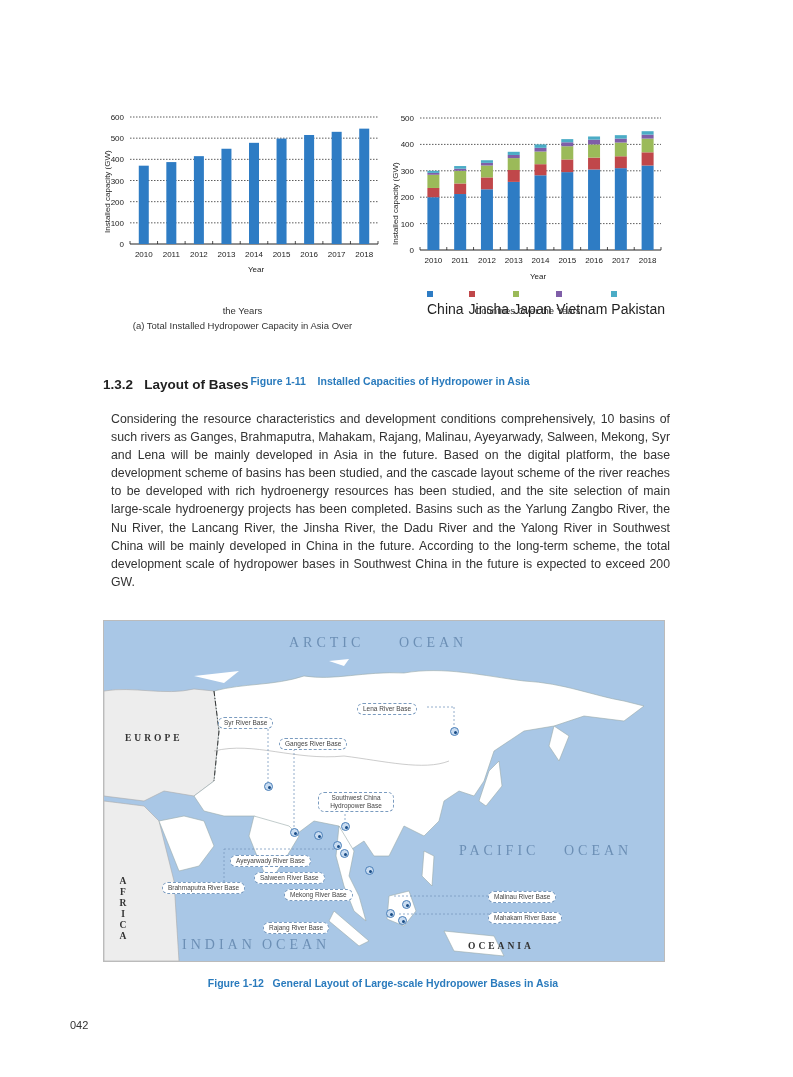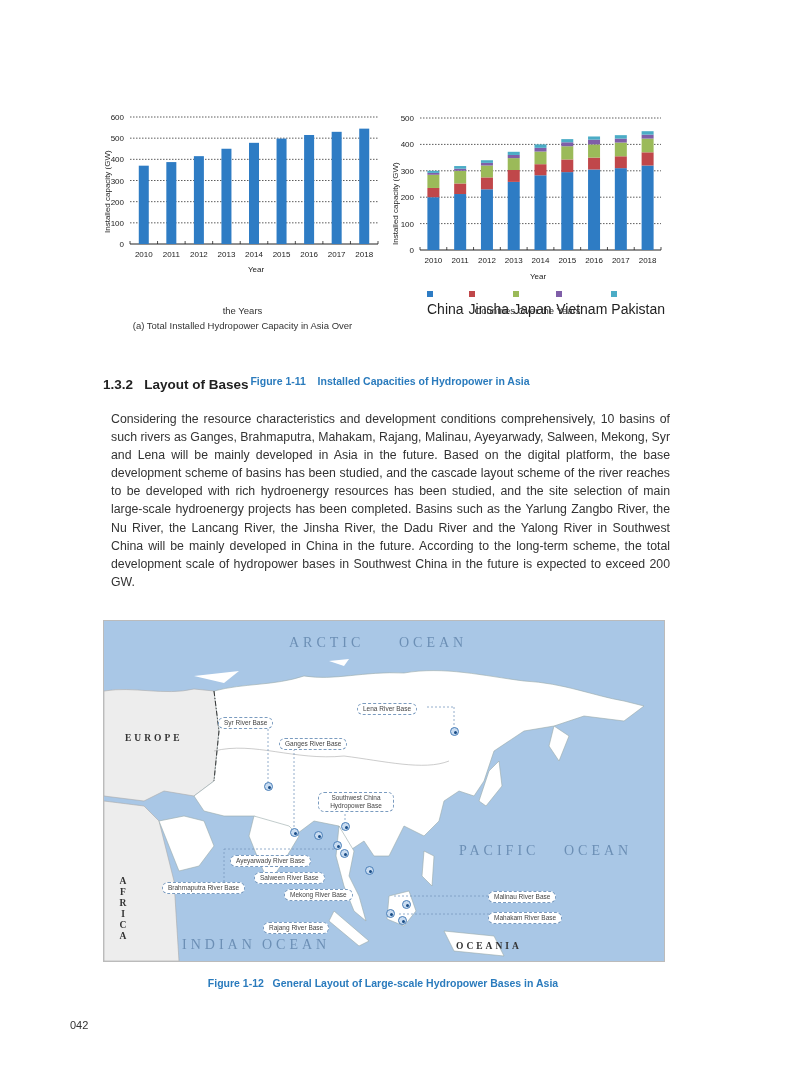--- a/index.html
+++ b/index.html
@@ -222,21 +222,21 @@
 
   <div class="ocean abs" style="left:185px;top:14px;">ARCTIC</div>
   <div class="ocean abs" style="left:295px;top:14px;">OCEAN</div>
   <div class="ocean abs" style="left:355px;top:222px;">PACIFIC</div>
   <div class="ocean abs" style="left:460px;top:222px;">OCEAN</div>
   <div class="ocean abs" style="left:78px;top:316px;">INDIAN</div>
   <div class="ocean abs" style="left:158px;top:316px;">OCEAN</div>
 
   <div class="cont abs" style="left:21px;top:112px;">EUROPE</div>
   <div class="cont abs" style="left:14px;top:255px;writing-mode:vertical-rl;text-orientation:upright;letter-spacing:1px;">AFRICA</div>
-  <div class="cont abs" style="left:352px;top:320px;">OCEANIA</div>
+  <div class="cont abs" style="left:364px;top:320px;">OCEANIA</div>
 
   <div class="pin abs" style="left:346px;top:106px;"></div>
   <div class="pin abs" style="left:160px;top:161px;"></div>
   <div class="pin abs" style="left:186px;top:207px;"></div>
   <div class="pin abs" style="left:210px;top:210px;"></div>
   <div class="pin abs" style="left:237px;top:201px;"></div>
   <div class="pin abs" style="left:229px;top:220px;"></div>
   <div class="pin abs" style="left:236px;top:228px;"></div>
   <div class="pin abs" style="left:261px;top:245px;"></div>
   <div class="pin abs" style="left:282px;top:288px;"></div>

